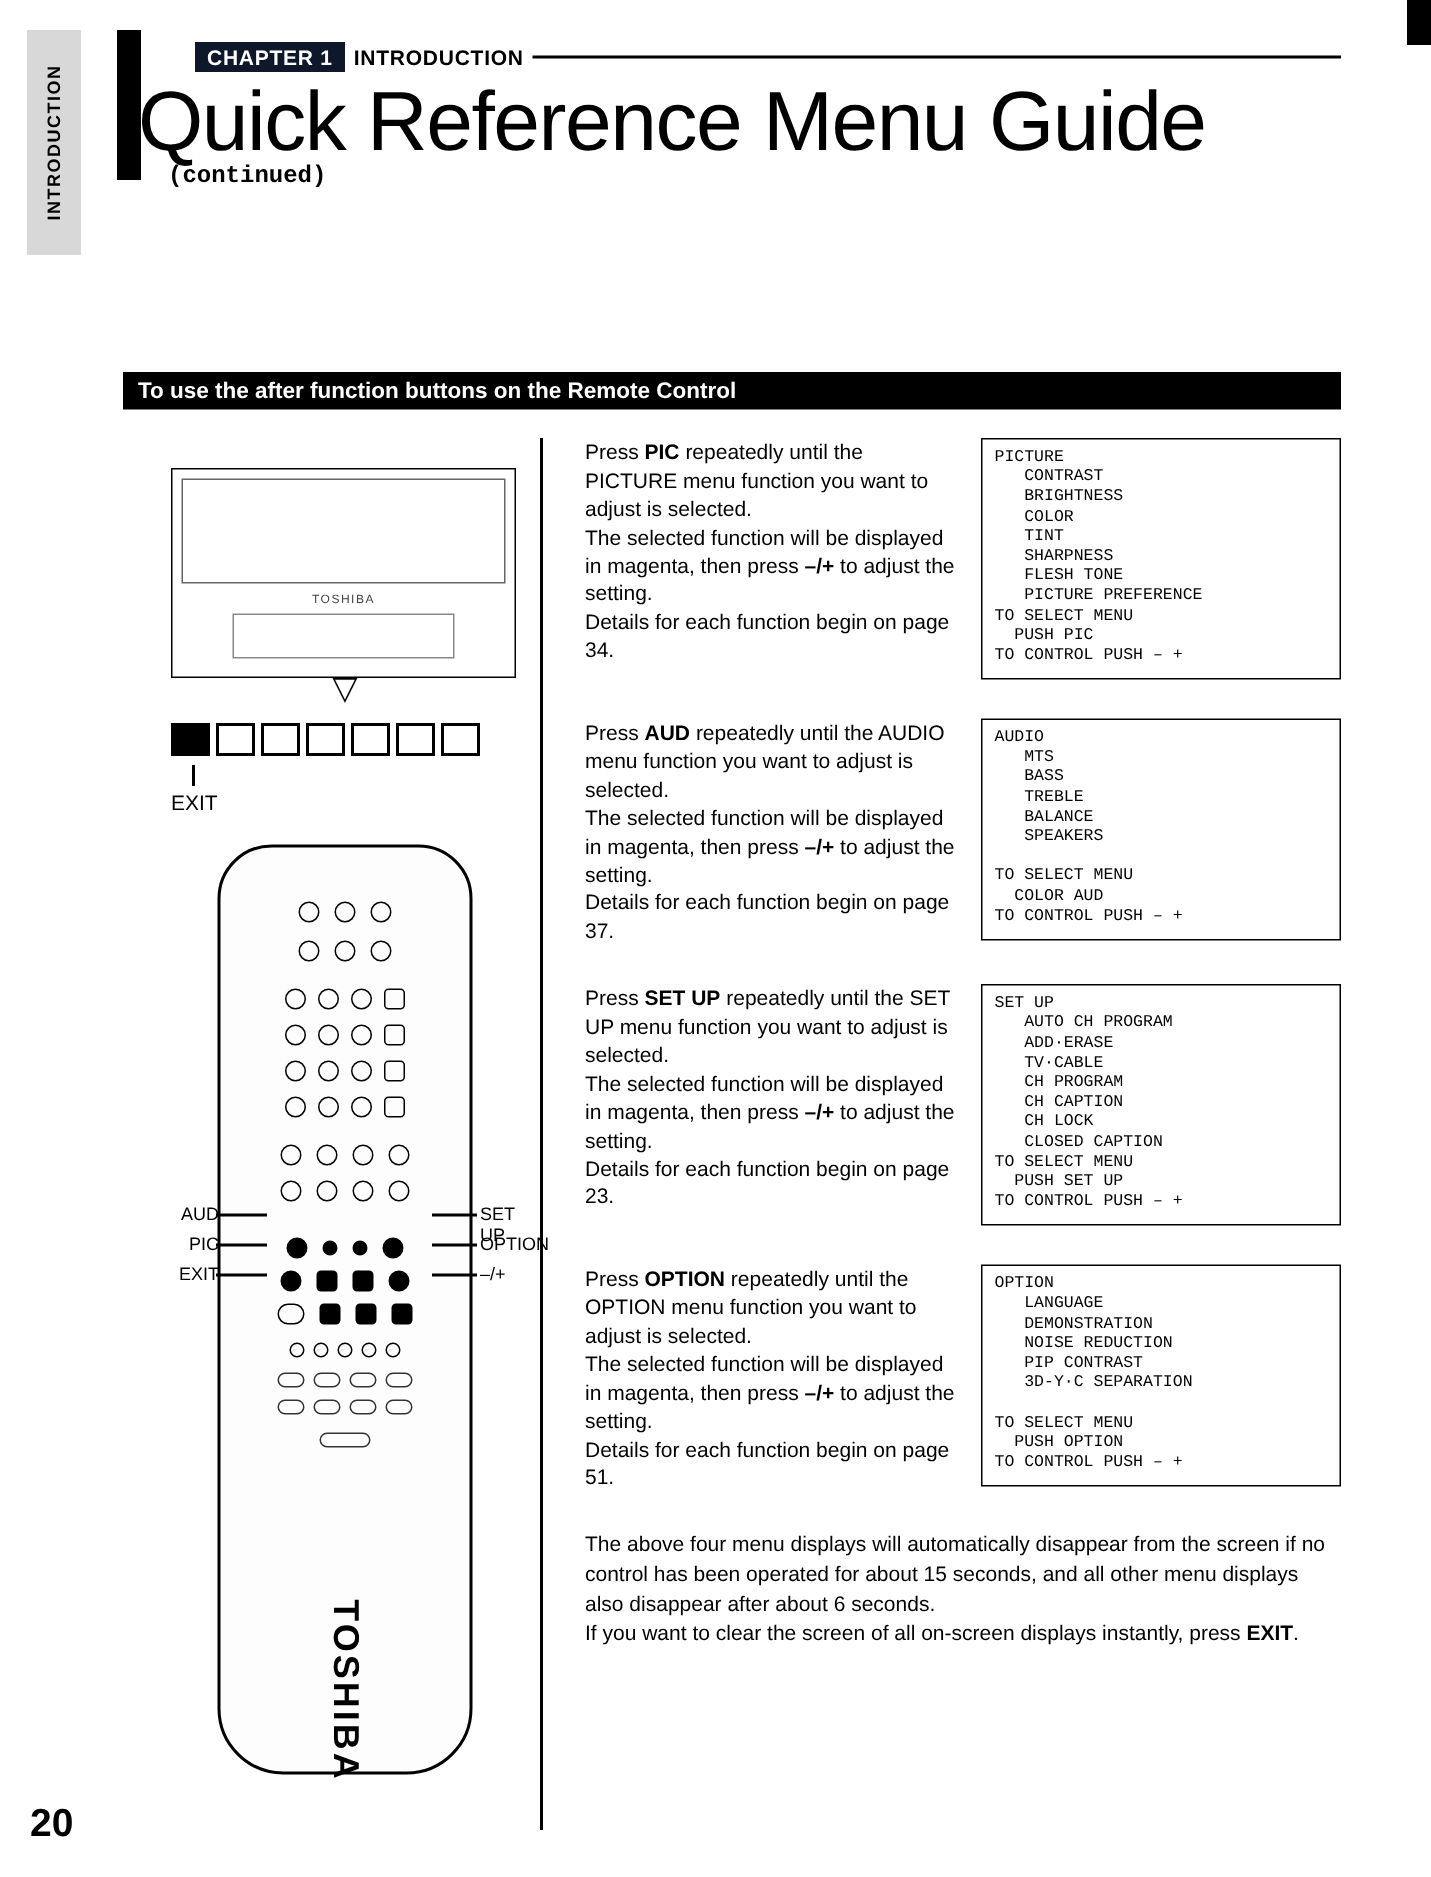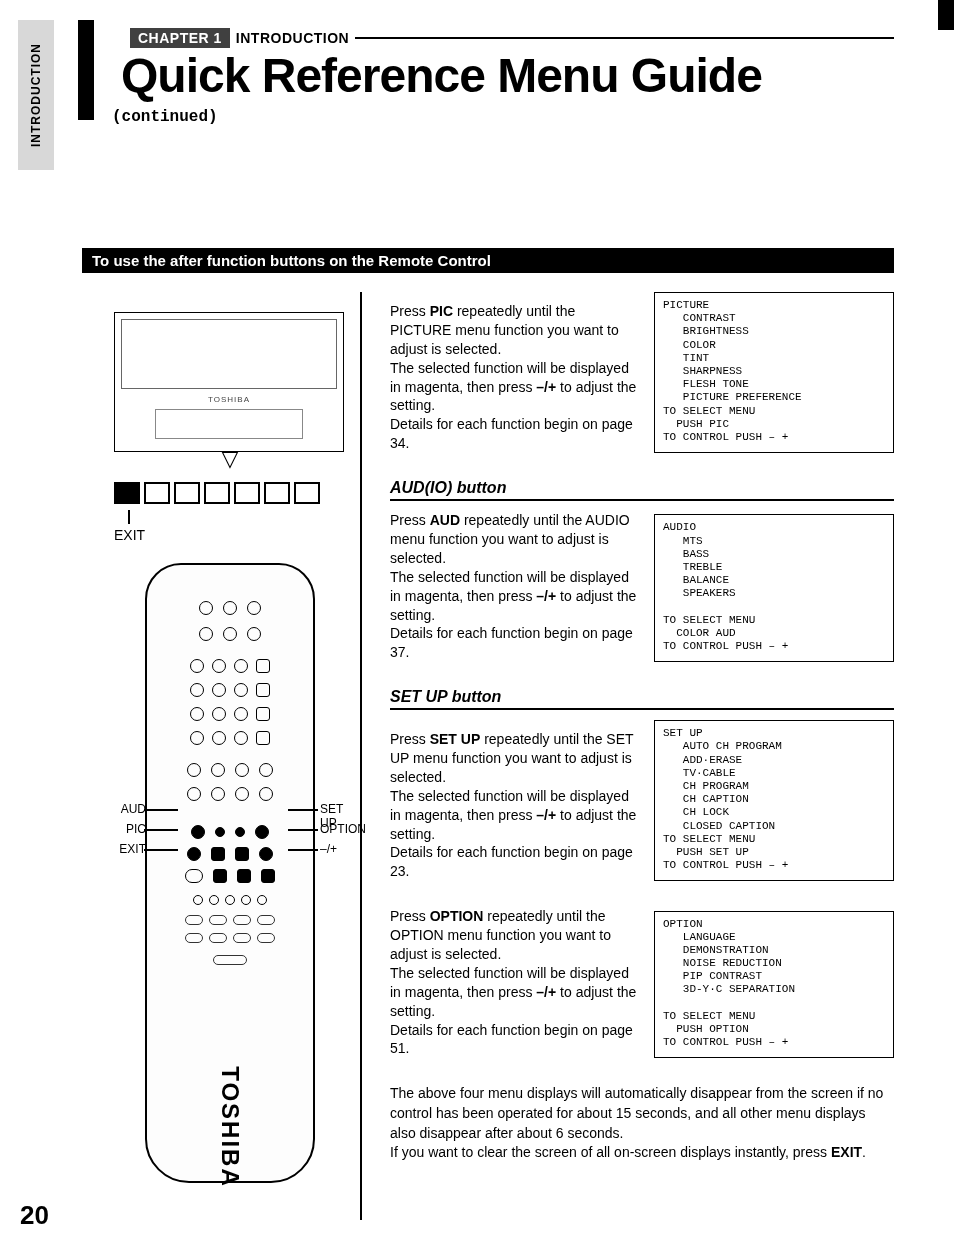--- a/index.html
+++ b/index.html
@@ -41,43 +41,43 @@
   .chapter-row {
     position: absolute;
     left: 130px;
     top: 28px;
     right: 60px;
     display: flex;
     align-items: center;
     gap: 6px;
   }
   .chapter-box {
-    background: #404040;
+    background: #0f172a;
     color: #fff;
     font-weight: bold;
     font-size: 14px;
     padding: 2px 8px;
     letter-spacing: 0.5px;
   }
   .chapter-label {
     font-weight: bold;
     font-size: 14px;
     letter-spacing: 0.5px;
   }
   .chapter-line {
     flex: 1;
     height: 2px;
     background: #000;
   }
   .main-title {
     position: absolute;
-    left: 121px;
+    left: 92px;
     top: 48px;
-    font-size: 48px;
-    font-weight: bold;
+    font-size: 56px;
+    font-weight: normal;
     letter-spacing: -1px;
   }
   .continued {
     position: absolute;
     left: 112px;
     top: 108px;
     font-weight: bold;
     font-size: 16px;
     font-family: Liberation Mono, monospace;
   }
@@ -178,21 +178,21 @@
     font-style: italic;
     font-weight: bold;
     font-size: 16px;
     border-bottom: 2px solid #000;
     padding-bottom: 2px;
     margin-bottom: 10px;
   }
   .section .row2 {
     display: flex;
     gap: 16px;
-    align-items: flex-end;
+    align-items: flex-start;
   }
   .section .para {
     flex: 1;
     font-size: 14px;
     line-height: 1.35;
   }
   .section .para b { font-weight:bold; }
   .osd {
     width: 240px;
     border: 1.5px solid #000;
@@ -386,42 +386,40 @@
    SHARPNESS
    FLESH TONE
    PICTURE PREFERENCE
 TO SELECT MENU
   PUSH PIC
 TO CONTROL PUSH – +</div>
     </div>
   </div>
 
   <div class="section">
-    <h3>AUD(IO) button</h3>
     <div class="row2">
       <div class="para">
         <span>Press </span><b>AUD</b><span> repeatedly until the AUDIO menu function you want to adjust is selected.</span><br>
         <span>The selected function will be displayed in magenta, then press </span><b>–/+</b><span> to adjust the setting.</span><br>
         <span>Details for each function begin on page 37.</span>
       </div>
       <div class="osd">AUDIO
    MTS
    BASS
    TREBLE
    BALANCE
    SPEAKERS
 
 TO SELECT MENU
   COLOR AUD
 TO CONTROL PUSH – +</div>
     </div>
   </div>
 
   <div class="section">
-    <h3>SET UP button</h3>
     <div class="row2">
       <div class="para">
         <span>Press </span><b>SET UP</b><span> repeatedly until the SET UP menu function you want to adjust is selected.</span><br>
         <span>The selected function will be displayed in magenta, then press </span><b>–/+</b><span> to adjust the setting.</span><br>
         <span>Details for each function begin on page 23.</span>
       </div>
       <div class="osd">SET UP
    AUTO CH PROGRAM
    ADD·ERASE
    TV·CABLE

